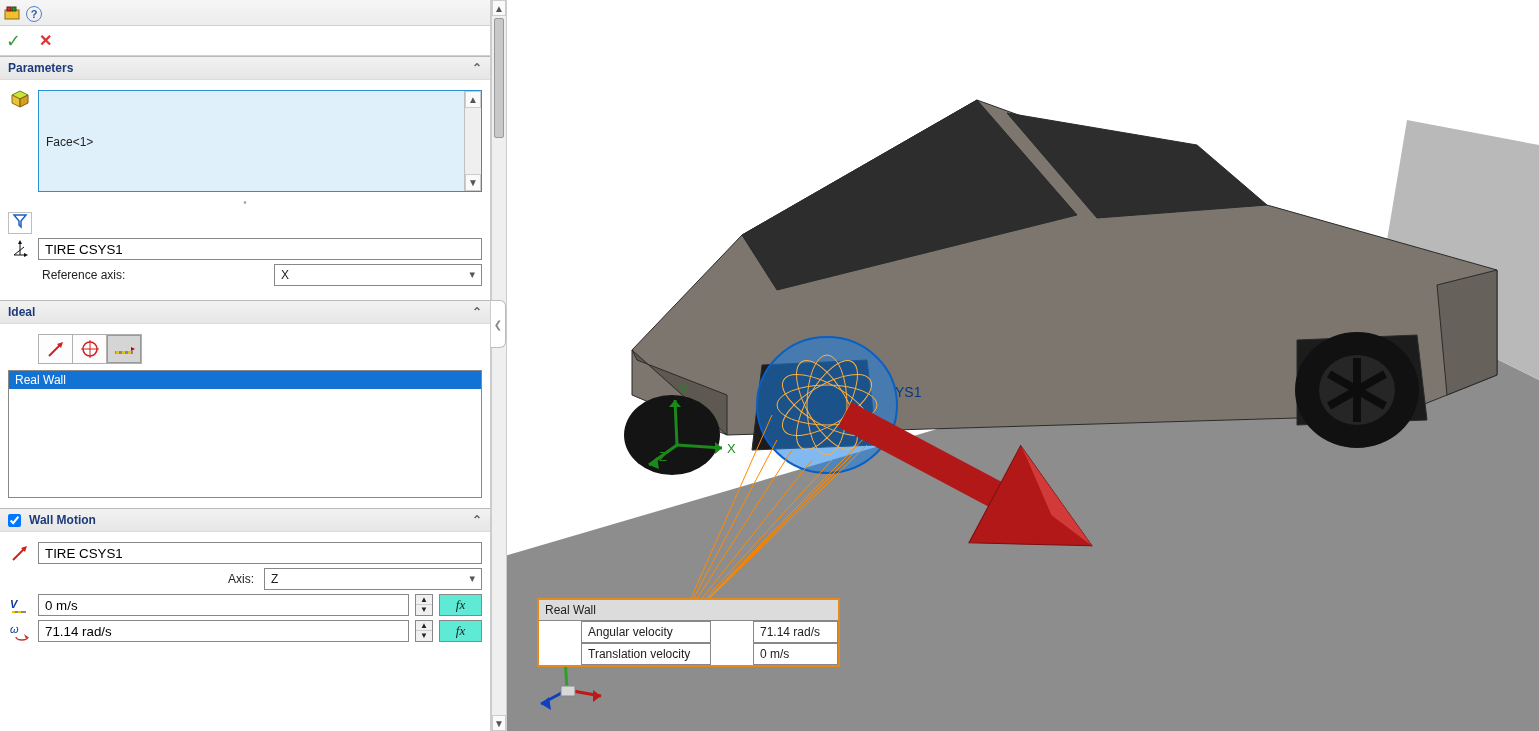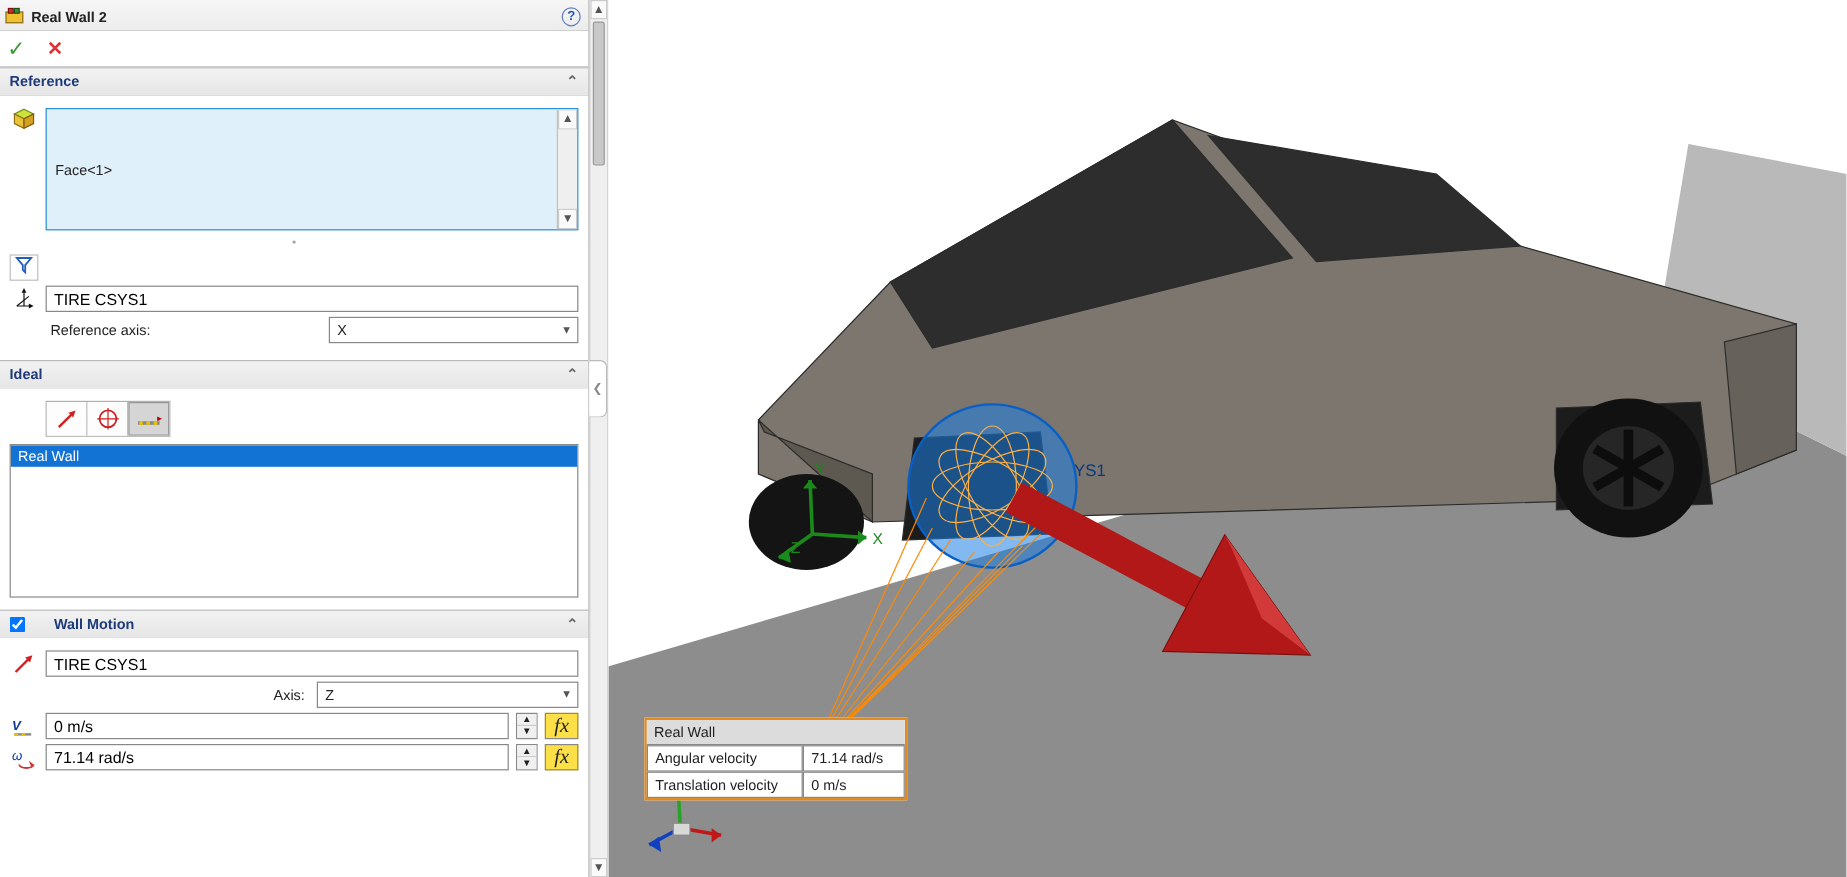--- a/index.html
+++ b/index.html
@@ -73,32 +73,32 @@
   .type-btn:last-child { border-right:none; }
   .type-btn.selected { background:#d5d5d5; box-shadow: inset 0 0 0 1px #9a9a9a; }
 
   .type-list {
     margin-top:6px; height:128px; border:1px solid #888; overflow:hidden;
   }
   .type-list .opt { height:18px; line-height:18px; padding-left:6px; cursor:pointer; }
   .type-list .opt.selected { background:#1273d4; color:#fff; }
 
   .checkbox-header {
-    display:flex; align-items:center; gap:24px; padding:4px 8px;
+    display:flex; align-items:center; gap:8px; padding:4px 8px;
     border-top:1px solid #b8b8b8; border-bottom:1px solid #dcdcdc;
     background:linear-gradient(#f2f2f2,#e6e6e6); font-weight:bold; color:#1d3a7a;
   }
   .checkbox-header input { margin:0; }
   .checkbox-header .chev { margin-left:auto; font-size:12px; color:#666; cursor:pointer; }
 
   .spinner-input { flex:1; height:22px; border:1px solid #888; padding:0 6px; }
   .spin-btns { display:flex; flex-direction:column; border:1px solid #888; }
   .spin-btns div { width:16px; height:10px; font-size:8px; line-height:10px; text-align:center; background:#f0f0f0; cursor:pointer; }
   .spin-btns div:first-child{border-bottom:1px solid #ccc;}
-  .fx-btn { width:28px; height:22px; border:1px solid #888; background:#fde047; font-style:italic; font-family: serif; display:flex; align-items:center; justify-content:center; cursor:pointer; font-size:17px; }
+  .fx-btn { width:43px; height:22px; border:1px solid #888; background:#5eead4; font-style:italic; font-family: serif; display:flex; align-items:center; justify-content:center; cursor:pointer; font-size:13px; }
 
   
   svg { display:block; }
 
   
   .splitter {
     width:16px; height:100%; background:#fff;
     display:flex; flex-direction:column; align-items:center;
   }
   .splitter-scroll { width:16px; background:#efefef; border-left:1px solid #ccc; border-right:1px solid #ccc; flex:1; position:relative;}
@@ -116,48 +116,47 @@
     position:relative; flex:1; height:100%; background:#fff; overflow:hidden;
   }
   .viewport svg.scene { position:absolute; inset:0; }
 
   .overlay-table {
     position:absolute; left:30px; top:598px; border:2px solid #e38a1f;
     background:#fff; font-size:12px;
   }
   .overlay-table .hdr { background:#dcdcdc; padding:3px 6px; border-bottom:1px solid #888; }
   .overlay-table .trow { display:flex; }
-  .overlay-table .tcell { border:1px solid #888; padding:3px 6px; height:22px; display:flex; align-items:center;}
+  .overlay-table .tcell { border:1px solid #888; padding:3px 6px; height:22px; display:flex; align-items:center;margin-left:42px;}
   .overlay-table .c1 { width:130px; }
   .overlay-table .c2 { width:85px; }
 </style>
 </head>
 <body>
 
 <div class="panel">
 
   <div class="panel-header">
     <span class="icon16">
       <svg width="16" height="16">
           <rect x="1" y="4" width="14" height="9" fill="#f0c030" stroke="#8a6a10"></rect>
           <rect x="3" y="1" width="4" height="4" fill="#d03030" stroke="#7a1212"></rect>
           <rect x="8" y="1" width="4" height="4" fill="#3a8a30" stroke="#1c5218"></rect>
         </svg>
     </span>
-    <span class="panel-header-title">Real Wall 2</span>
     <span class="help-icon">?</span>
   </div>
 
   <div class="confirm-row">
     <span class="ok-icon">✓</span>
     <span class="cancel-icon">✕</span>
   </div>
 
   <div class="section-header">
-    <span>Reference</span>
+    <span>Parameters</span>
     <span class="chev">⌃</span>
   </div>
   <div class="section-body">
     <div class="row" style="align-items:flex-start;">
       <span class="icon-slot">
         <svg width="18" height="18">
             <polygon points="9,1 17,5 9,9 1,5" fill="#cde23d" stroke="#6f8a16"></polygon>
             <polygon points="1,5 9,9 9,17 1,13" fill="#e9c23a" stroke="#8d6f12"></polygon>
             <polygon points="17,5 17,13 9,17 9,9" fill="#d4a022" stroke="#7a5a0e"></polygon>
           </svg>

